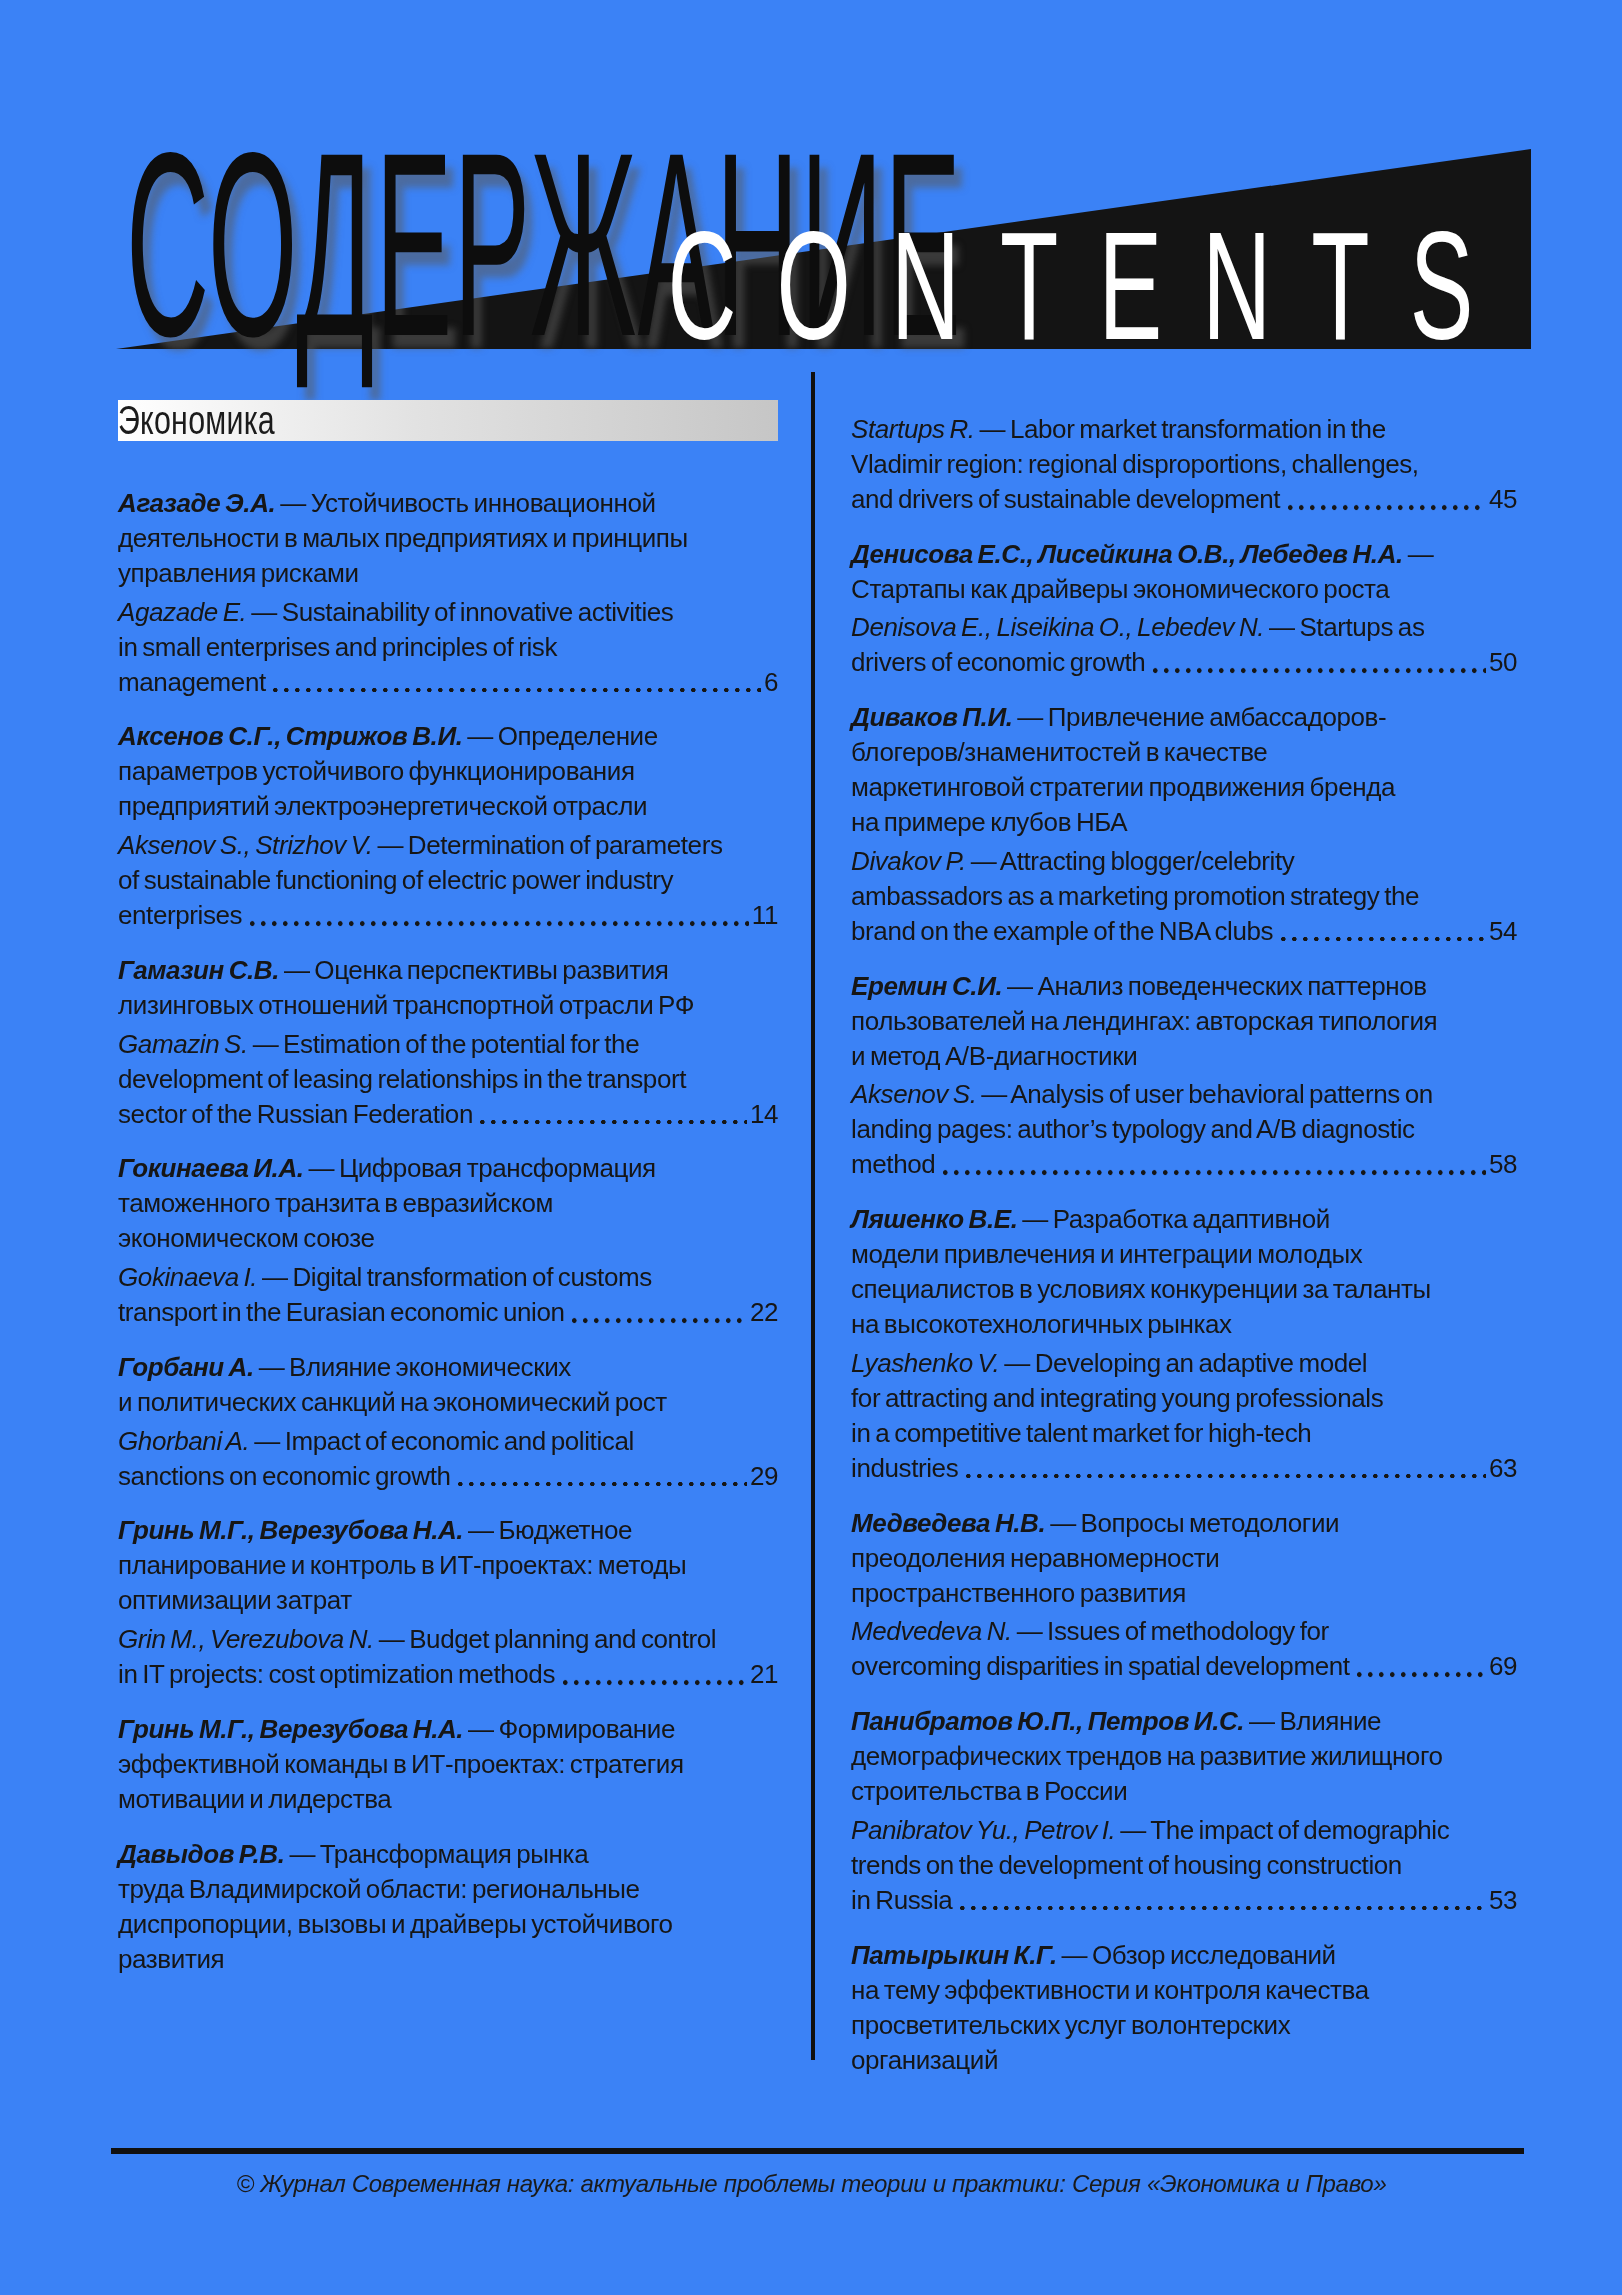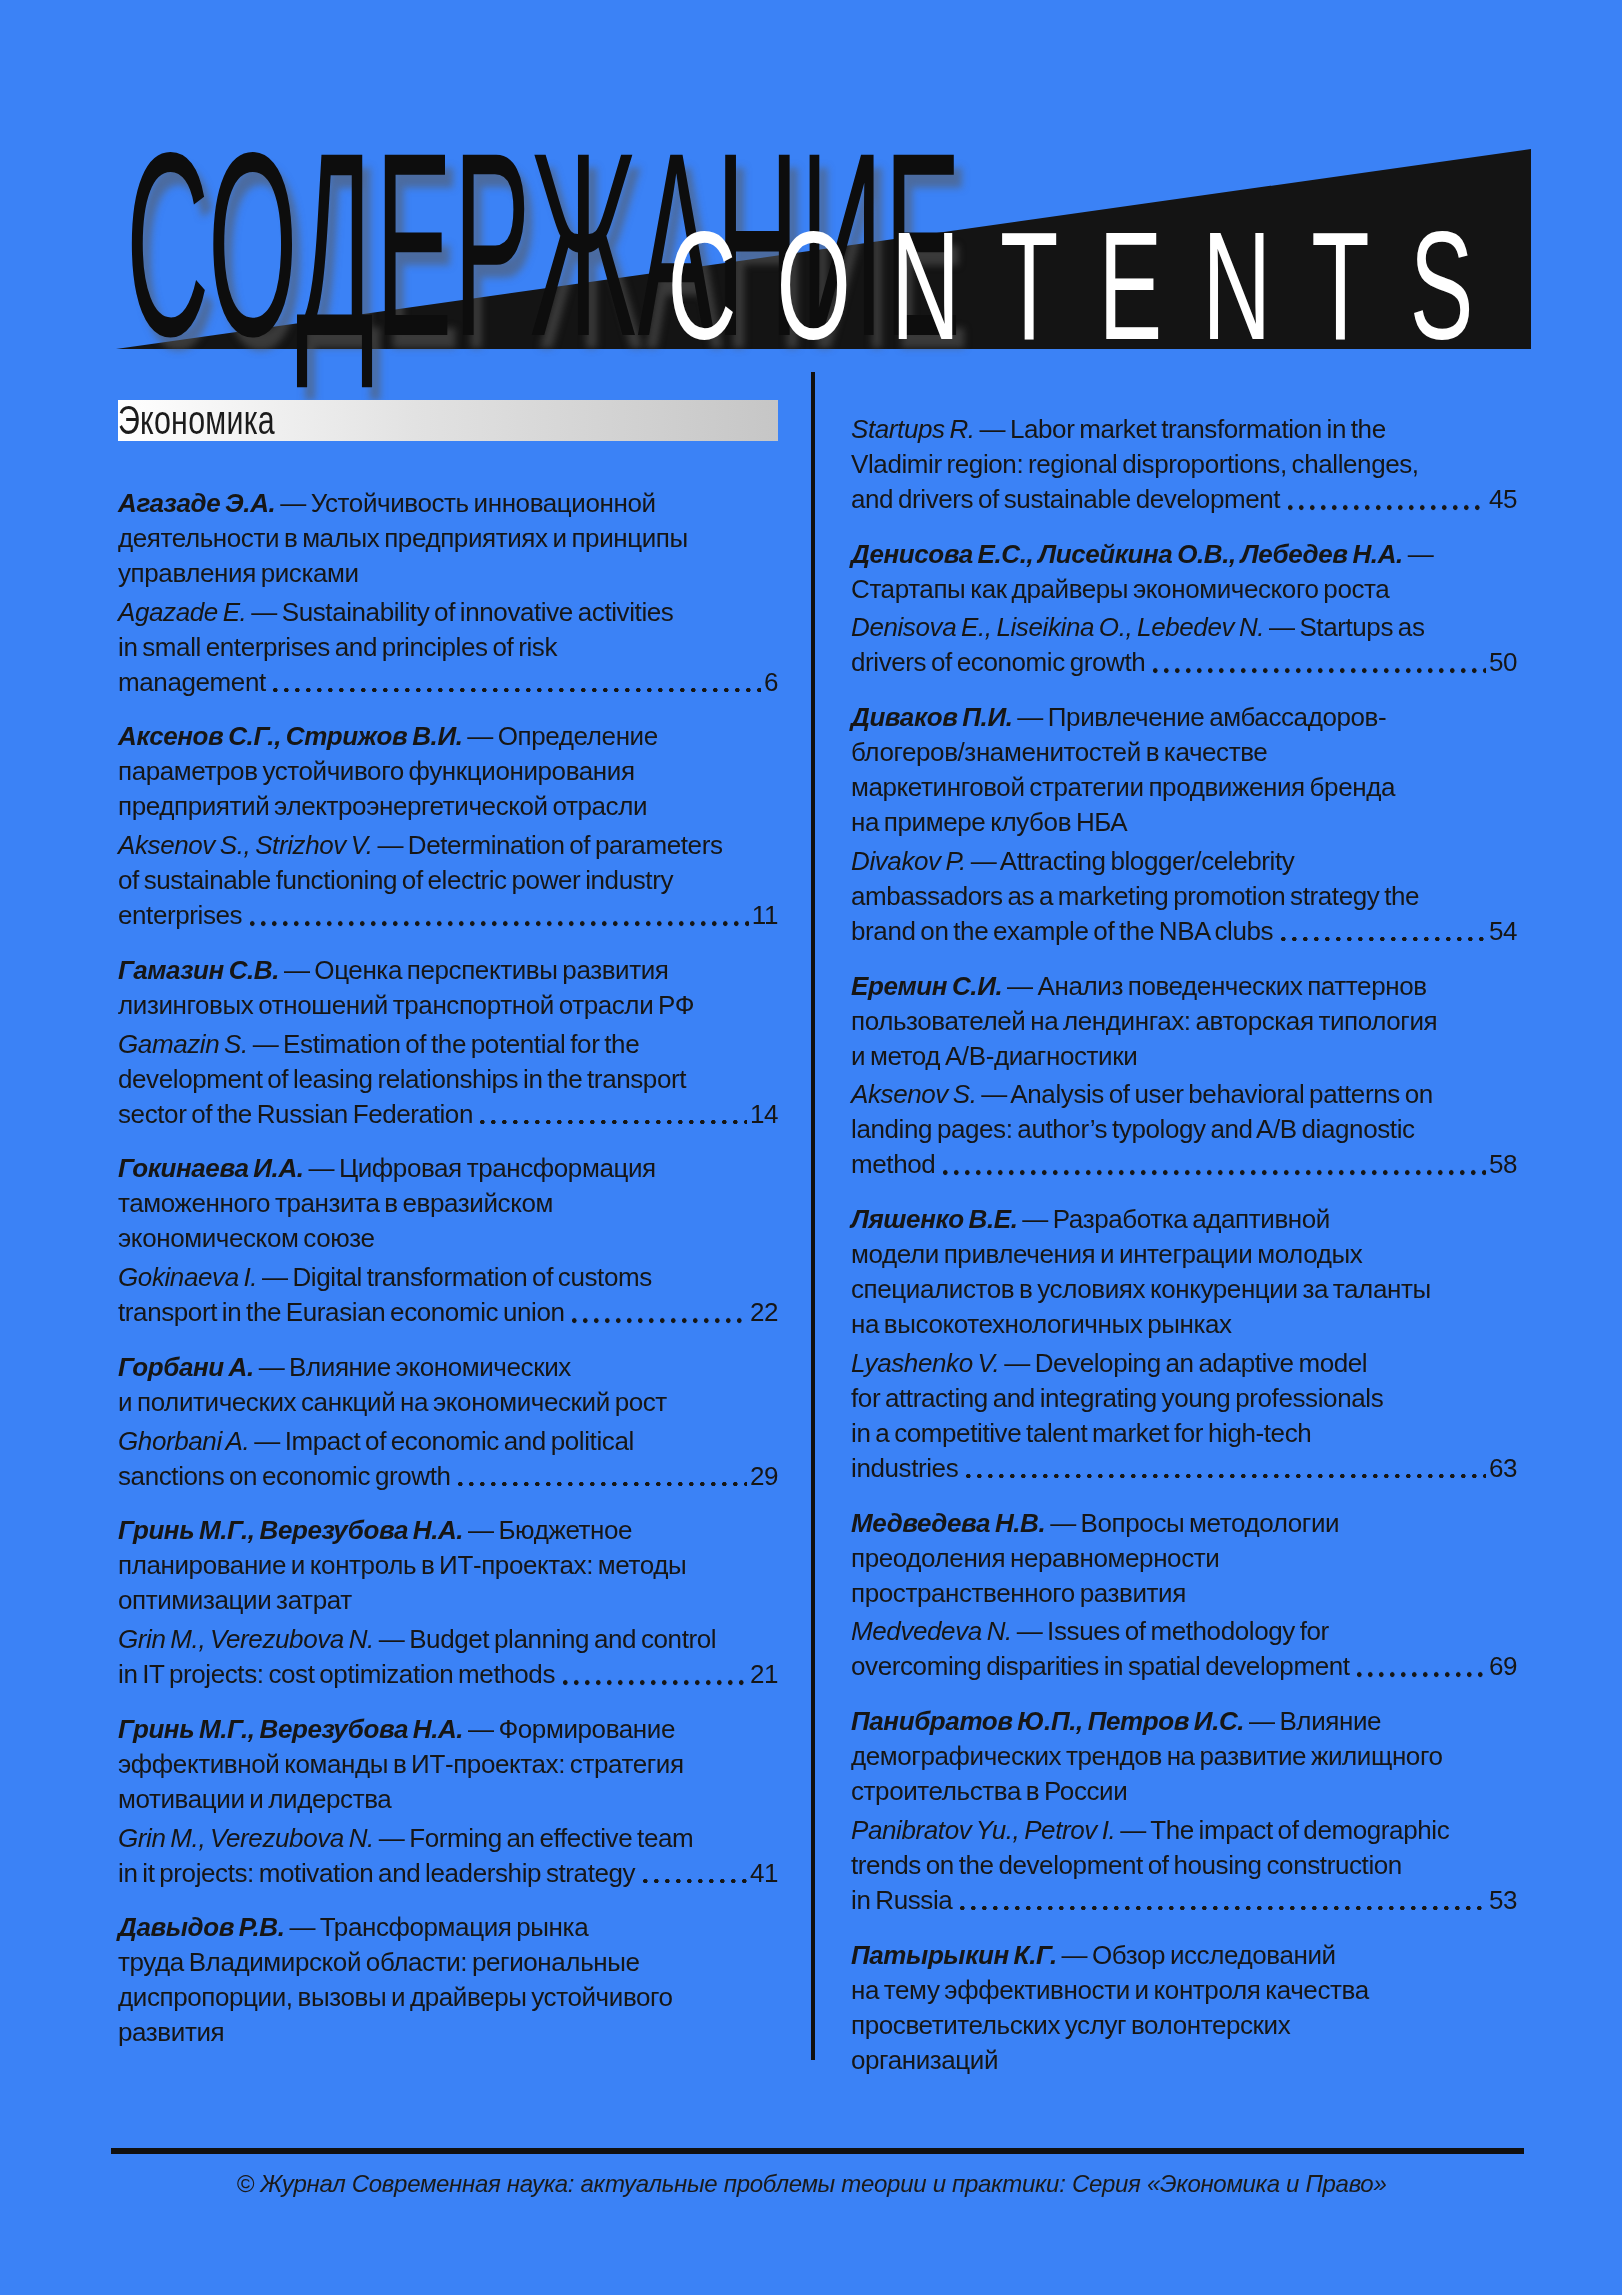--- a/index.html
+++ b/index.html
@@ -161,28 +161,20 @@
               <span class="tail-text">in IT projects: cost optimization methods</span>
               <span class="leader"></span>
               <span class="page-num">21</span>
             </div>
           </div>
         </div>
         <div class="entry">
           <div class="block ru-block">
             <div class="lines"><span class="ru-authors">Гринь М.Г., Верезубова Н.А.</span> <span class="sep">—</span> <span class="line">Формирование</span><br><span class="line">эффективной команды в ИТ-проектах: стратегия</span><br><span class="line">мотивации и лидерства</span></div>
           </div>
-          <div class="block en-block">
-            <div class="lines"><span class="en-authors">Grin M., Verezubova N.</span> <span class="sep">—</span> <span class="line">Forming an effective team</span></div>
-            <div class="tail-row">
-              <span class="tail-text">in it projects: motivation and leadership strategy</span>
-              <span class="leader"></span>
-              <span class="page-num">41</span>
-            </div>
-          </div>
         </div>
         <div class="entry">
           <div class="block ru-block">
             <div class="lines"><span class="ru-authors">Давыдов Р.В.</span> <span class="sep">—</span> <span class="line">Трансформация рынка</span><br><span class="line">труда Владимирской области: региональные</span><br><span class="line">диспропорции, вызовы и драйверы устойчивого</span><br><span class="line">развития</span></div>
           </div>
         </div>
       </div>
   </div>
 
   <div id="col-right" class="col">

